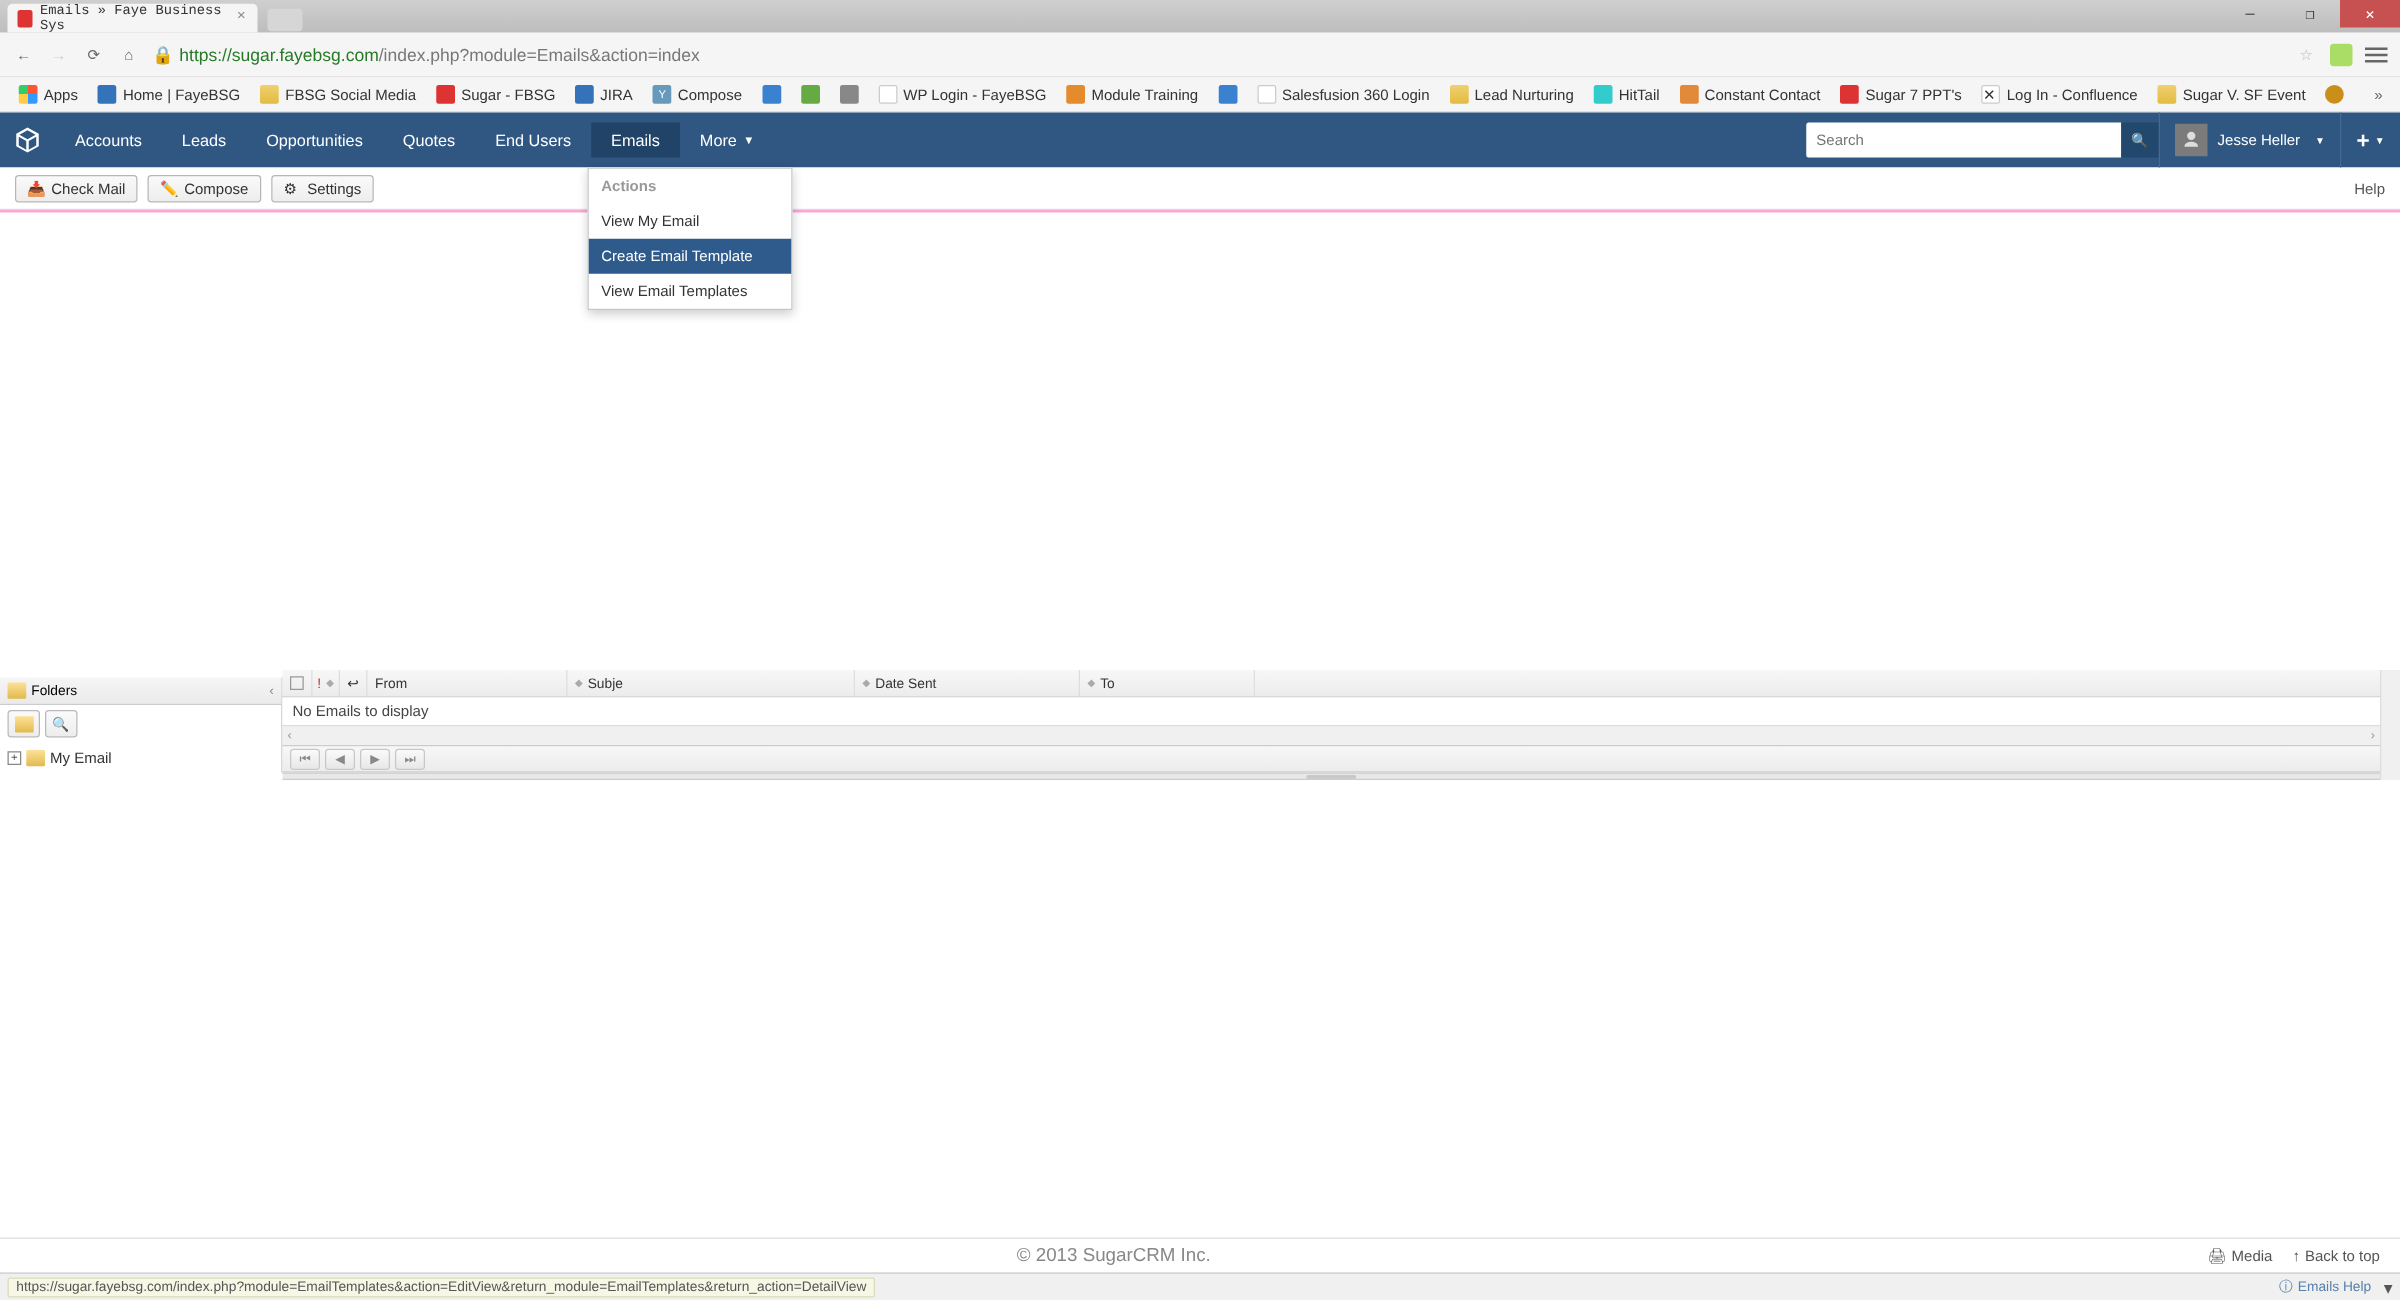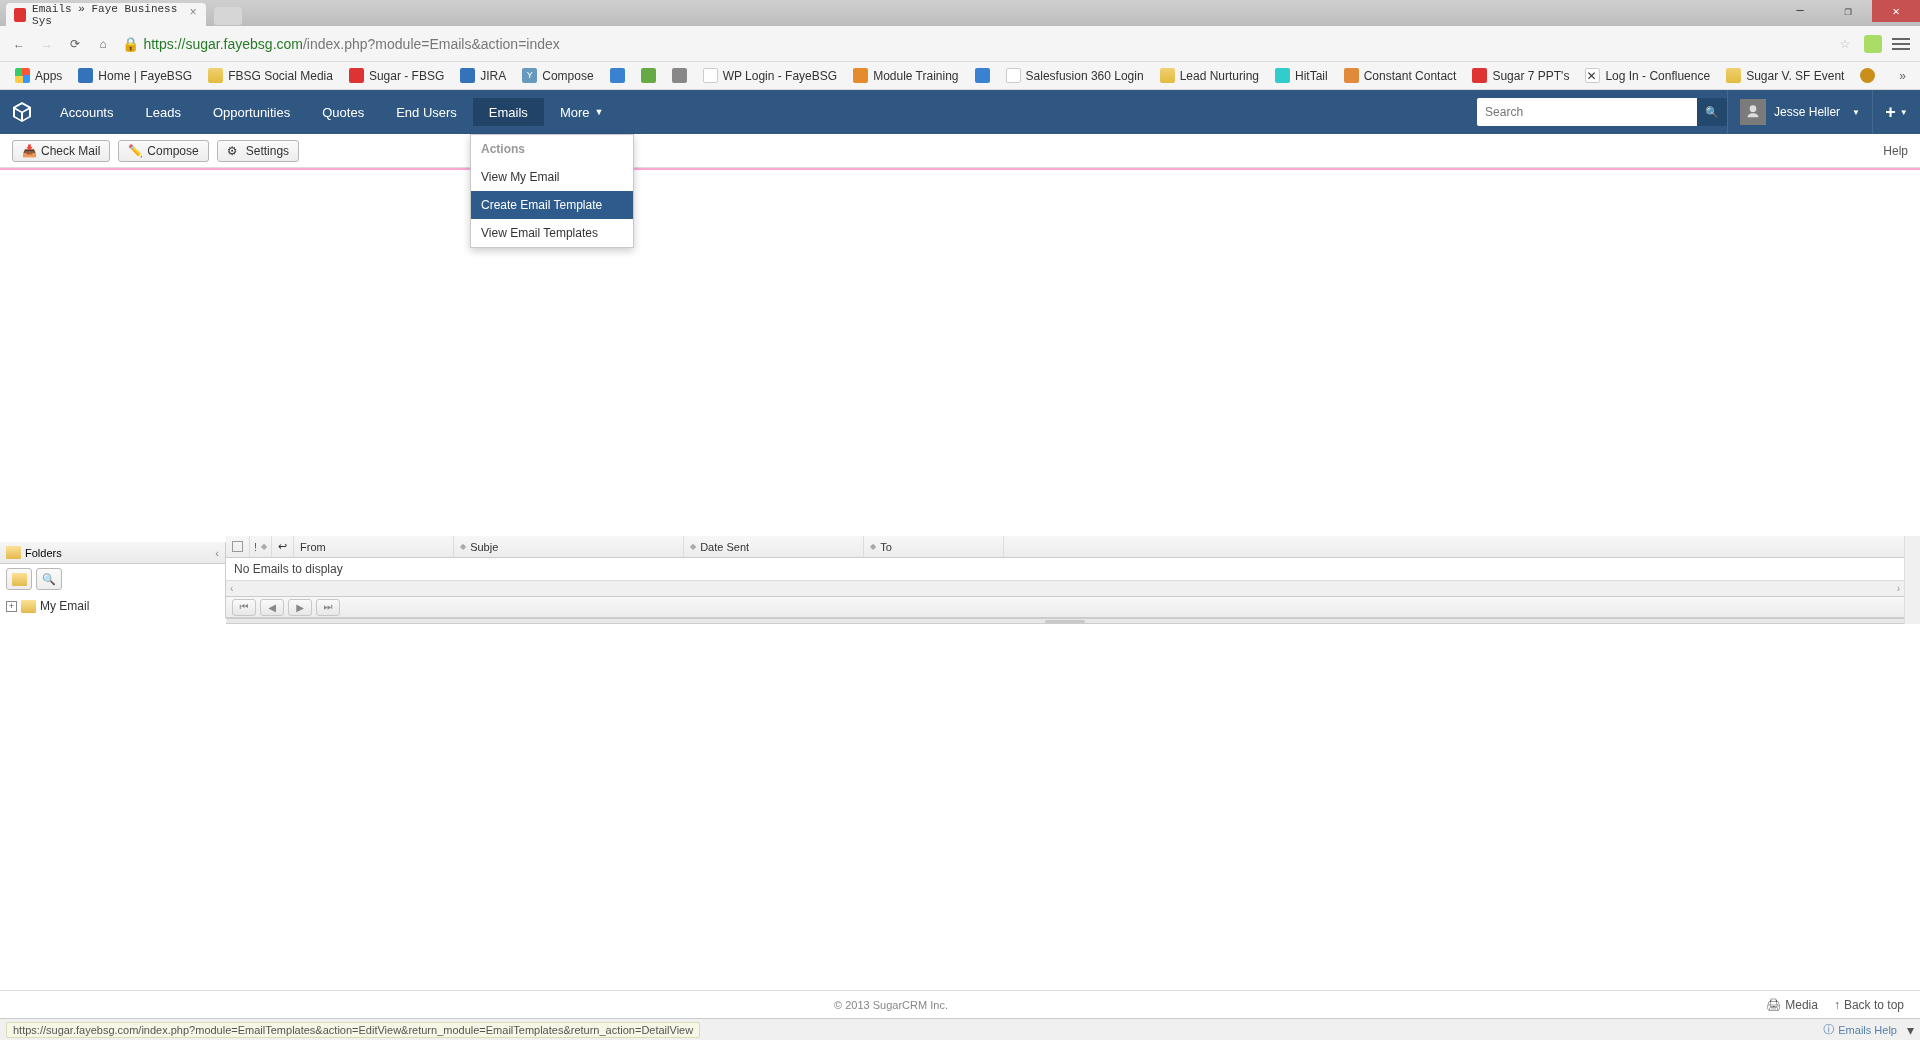--- a/index.html
+++ b/index.html
@@ -48,21 +48,21 @@
 .more-bk { margin-left:auto; color:#666; padding: 0 6px;}
 
 
 .sugar-nav { height: 44px; background: #2f5782; display:flex; align-items:center; color:#fff;}
 .cube { width:44px; height:44px; display:flex; align-items:center; justify-content:center;}
 .cube svg { width:24px; height:24px;}
 .nav-item { padding: 0 16px; height:28px; display:flex; align-items:center; cursor:pointer; font-size:13px;}
 .nav-item.active { background:#214368;}
 .nav-more .caret { margin-left:5px; font-size:9px;}
 .nav-right { margin-left:auto; display:flex; align-items:center; height:44px;}
-.search-box { background:#fff; border-radius:2px 0 0 2px; height:28px; width:220px; padding:0 8px; border:none; font-size:12px; color:#888;}
+.search-box { background:#fff; border-radius:2px 0 0 2px; height:28px; width:252px; padding:0 8px; border:none; font-size:12px; color:#888;}
 .search-btn { width:30px; height:28px; background:#22486d; color:#fff; display:flex; align-items:center; justify-content:center; border:none;}
 .user-box { display:flex; align-items:center; gap:8px; padding:0 12px; height:44px; border-left:1px solid #456a8f; cursor:pointer;}
 .avatar { width:26px; height:26px; background:#7b7b7b; display:flex; align-items:center; justify-content:center; color:#eee;}
 .plus-box { border-left:1px solid #456a8f; height:44px; width:48px; display:flex; align-items:center; justify-content:center; cursor:pointer;}
 .caret-s { font-size:8px; margin-left:4px;}
 
 
 .toolbar { height:34px; border-bottom:1px solid #ddd; display:flex; align-items:center; padding: 0 12px; gap:8px; background:#fff;}
 .tbtn { border:1px solid #b6b6b6; background:linear-gradient(#fafafa,#ededed); border-radius:3px; padding:3px 9px; display:flex; align-items:center; gap:5px; font-size:12px; cursor:pointer; color:#333;}
 .tbtn .ic { width:14px; height:14px; display:inline-block;}
@@ -105,21 +105,21 @@
 .preview { flex:1; background:#fff;}
 
 
 .dropdown { position:absolute; left:470px; top:134px; width:164px; background:#fff; border:1px solid #c8c8c8; box-shadow:0 3px 8px rgba(0,0,0,.2); z-index:50; font-size:12px;}
 .dd-header { padding:7px 10px; color:#999; font-weight:bold;}
 .dd-item { padding:7px 10px; cursor:pointer; color:#333;}
 .dd-item.sel { background:#2e5b8b; color:#fff;}
 
 
 .footer1 { height:28px; border-top:1px solid #ddd; display:flex; align-items:center; padding:0 16px; font-size:12px; color:#555; background:#fff;}
-.footer1 .cpy { margin:12px auto; color:#888; font-size:11px;}
+.footer1 .cpy { margin:12px auto; color:#888; font-size:15px;}
 .footer1 .right { display:flex; align-items:center; gap:16px; color:#555;}
 .footer1 .right span { cursor:pointer; display:flex; align-items:center; gap:4px;}
 
 .statusbar { height:22px; background:#f0f0f0; border-top:1px solid #ccc; display:flex; align-items:center; font-size:11px; color:#555; padding:0 6px;}
 .status-pill { background:#f7f7e6; border:1px solid #dcdcb8; padding:1px 6px; border-radius:2px; max-width:70%; overflow:hidden; text-overflow:ellipsis; white-space:nowrap;}
 .statusbar .sright { margin-left:auto; display:flex; align-items:center; gap:10px;}
 .emails-help { color:#5681ab; display:flex; align-items:center; gap:4px;}
 
 
 .ic-chk { width:11px;height:11px;border:1px solid #999;}

